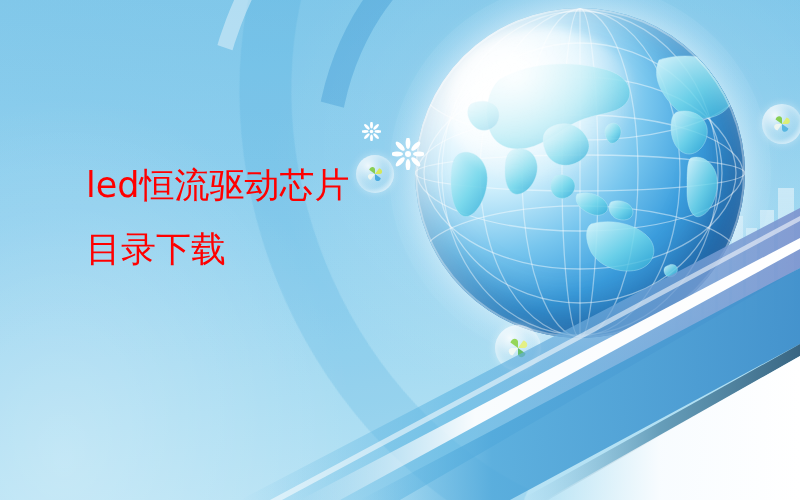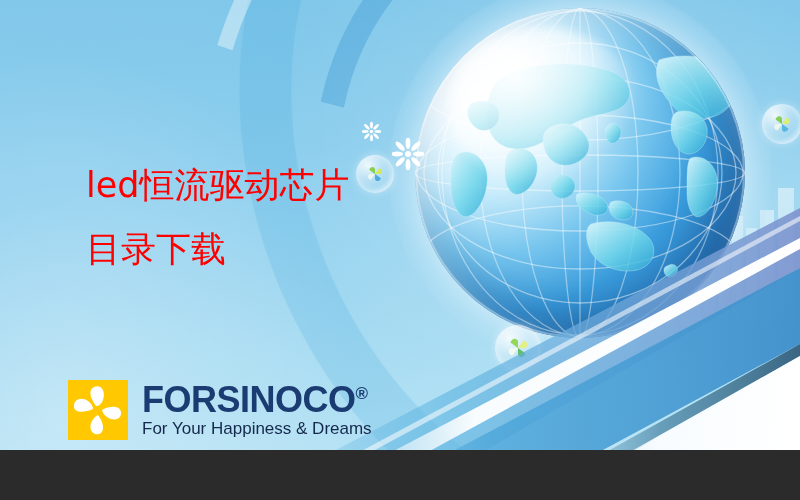--- a/index.html
+++ b/index.html
@@ -4,21 +4,21 @@
 <title>FORSINOCO Banner</title>
 <style>
   html, body {
     margin: 0;
     padding: 0;
     background: #2b2b2b;
   }
   #banner {
     position: relative;
     width: 800px;
-    height: 450px;
+    height: 500px;
     overflow: hidden;
     font-family: "Liberation Sans", "DejaVu Sans", sans-serif;
     background: linear-gradient(170deg, #8ccdec 0%, #8fcfee 35%, #a8dcf2 70%, #bfe6f6 100%);
   }
 
   
   .bg-wash {
     position: absolute;
     inset: 0;
     background:
@@ -399,32 +399,14 @@
     <polygon points="545,500 800,356 800,500" fill="url(#cornerWhite)"></polygon>
 
     <polygon points="270,500 800,216 800,221 282,500" fill="#ffffff" opacity="0.55"></polygon>
   </svg>
 
   <div class="headline">
     <span>led恒流驱动芯片</span>
     <span class="line2">目录下载</span>
   </div>
 
-  <div class="logo-block">
-    <div class="logo-mark">
-      <svg viewBox="0 0 60 60">
-        <g fill="#ffffff">
-          <path d="M28 26 C22 18 20 10 26 7 C33 4 38 11 35 20 C33.5 24 31 26 28 26 Z"></path>
-          <path d="M34 30 C43 25 52 26 53 32 C54 39 46 42 39 37 C36 35 34.5 32.5 34 30 Z"></path>
-          <path d="M30 35 C36 43 37 52 31 54 C24 56 20 48 24 41 C26 37.5 28 35.5 30 35 Z"></path>
-          <path d="M25 29 C16 33 7 33 6 27 C5 20 13 16 20 21 C23.5 23.5 25 26.5 25 29 Z"></path>
-        </g>
-      </svg>
-    </div>
-    <div class="logo-text">
-      <div class="logo-name">
-        <span>FORSINOCO</span><sup>®</sup>
-      </div>
-      <div class="logo-tagline">For Your Happiness &amp; Dreams</div>
-    </div>
-  </div>
 
 </div>
 
 </body></html>

